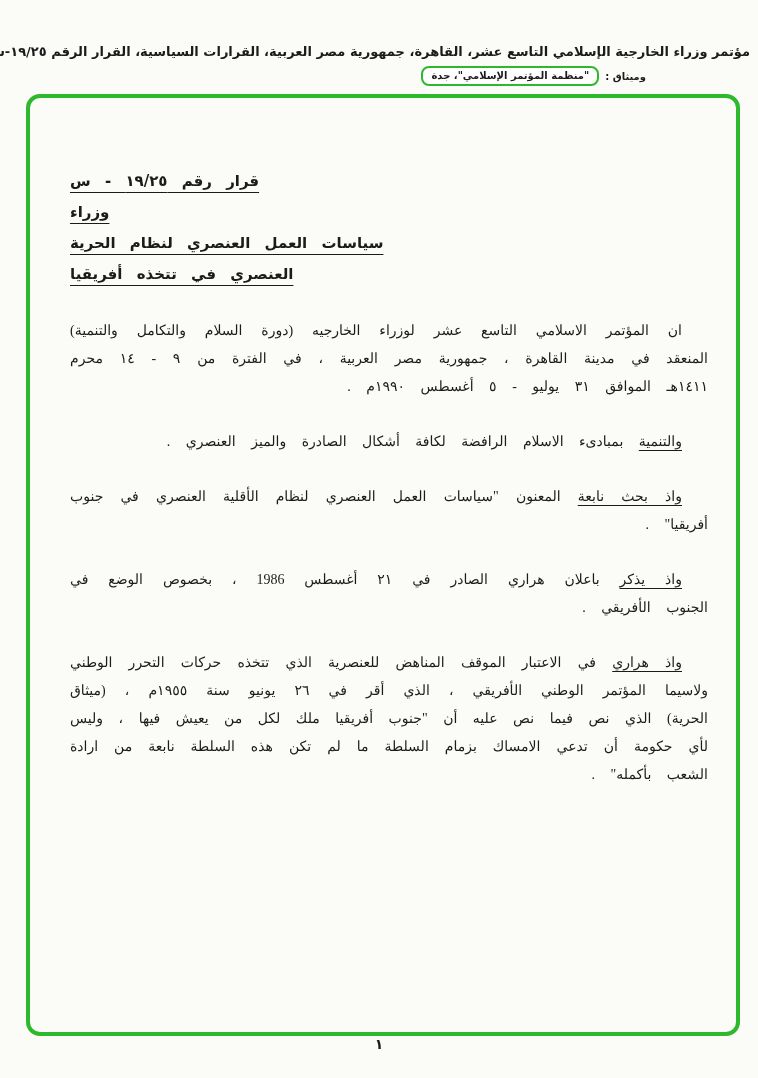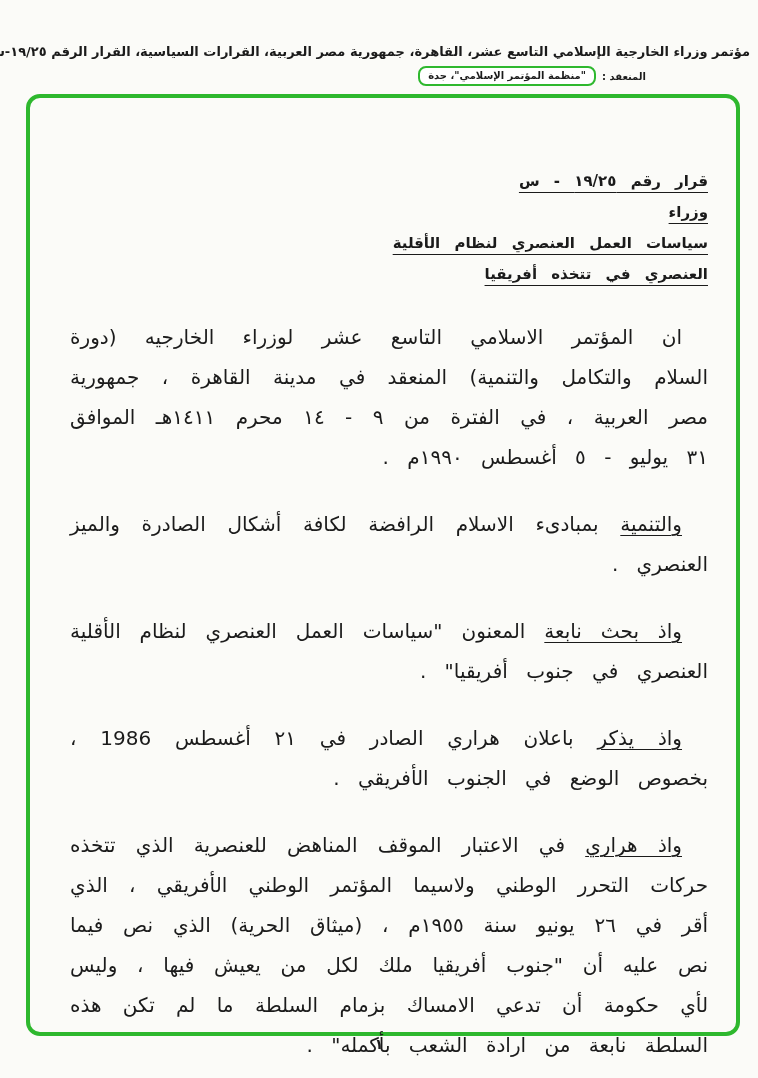--- a/index.html
+++ b/index.html
@@ -50,45 +50,46 @@
     width: 706px; height: 934px;
     border: 4px solid #2eb82e;
     border-radius: 14px;
   }
   .content {
     padding: 74px 28px 0 40px;
   }
 
   
   .title-block {
-    text-align: right;
+    text-align: left;
     margin-bottom: 34px;
   }
   .title-line {
     margin-bottom: 13px;
     font-size: 15px;
     font-weight: bold;
     letter-spacing: 2px;
     word-spacing: 9px;
   }
   .title-line > span {
     text-decoration: underline;
     text-underline-offset: 6px;
     text-decoration-thickness: 1.3px;
   }
 
   
   .para {
     margin: 0 0 27px 0;
-    font-size: 20px;
+    font-size: 14px;
     line-height: 2.0;
     text-align: justify;
     text-indent: 26px;
     letter-spacing: 1.5px;
     word-spacing: 12px;
+    font-family: Liberation Serif, serif;
   }
   .p-lead {
     text-decoration: underline;
     text-underline-offset: 4px;
     text-decoration-thickness: 1.2px;
   }
   .p-lead:empty { display: none; }
 
   .page-number {
     position: absolute;
@@ -97,36 +98,36 @@
     font-size: 14px;
     font-weight: bold;
   }
 </style>
 </head>
 <body>
 
 <div class="citation">مؤتمر وزراء الخارجية الإسلامي التاسع عشر، القاهرة، جمهورية مصر العربية، القرارات السياسية، القرار الرقم ١٩/٢٥-س</div>
 
 <div class="source-line">
-  <span class="source-label">المنعقد :</span>
+  <span class="source-label">وميثاق :</span>
   <span class="source-highlight" style="border-color: rgb(46, 184, 46);">"منظمة المؤتمر الإسلامي"، جدة</span>
 </div>
 
 <div class="frame" style="border-color: rgb(46, 184, 46);">
   <div class="content">
 
     <div class="title-block">
       <div class="title-line">
         <span>قرار رقم ١٩/٢٥ - س</span>
       </div>
       <div class="title-line">
         <span>وزراء</span>
       </div>
       <div class="title-line">
-        <span>سياسات العمل العنصري لنظام الأقلية</span>
+        <span>سياسات العمل العنصري لنظام الحرية</span>
       </div>
       <div class="title-line">
         <span>العنصري في تتخذه أفريقيا</span>
       </div>
     </div>
 
     <p class="para">
       
       <span class="p-text">ان المؤتمر الاسلامي التاسع عشر لوزراء الخارجيه (دورة السلام والتكامل والتنمية) المنعقد في مدينة القاهرة ، جمهورية مصر العربية ، في الفترة من ٩ - ١٤ محرم ١٤١١هـ الموافق ٣١ يوليو - ٥ أغسطس ١٩٩٠م .</span>
     </p>

